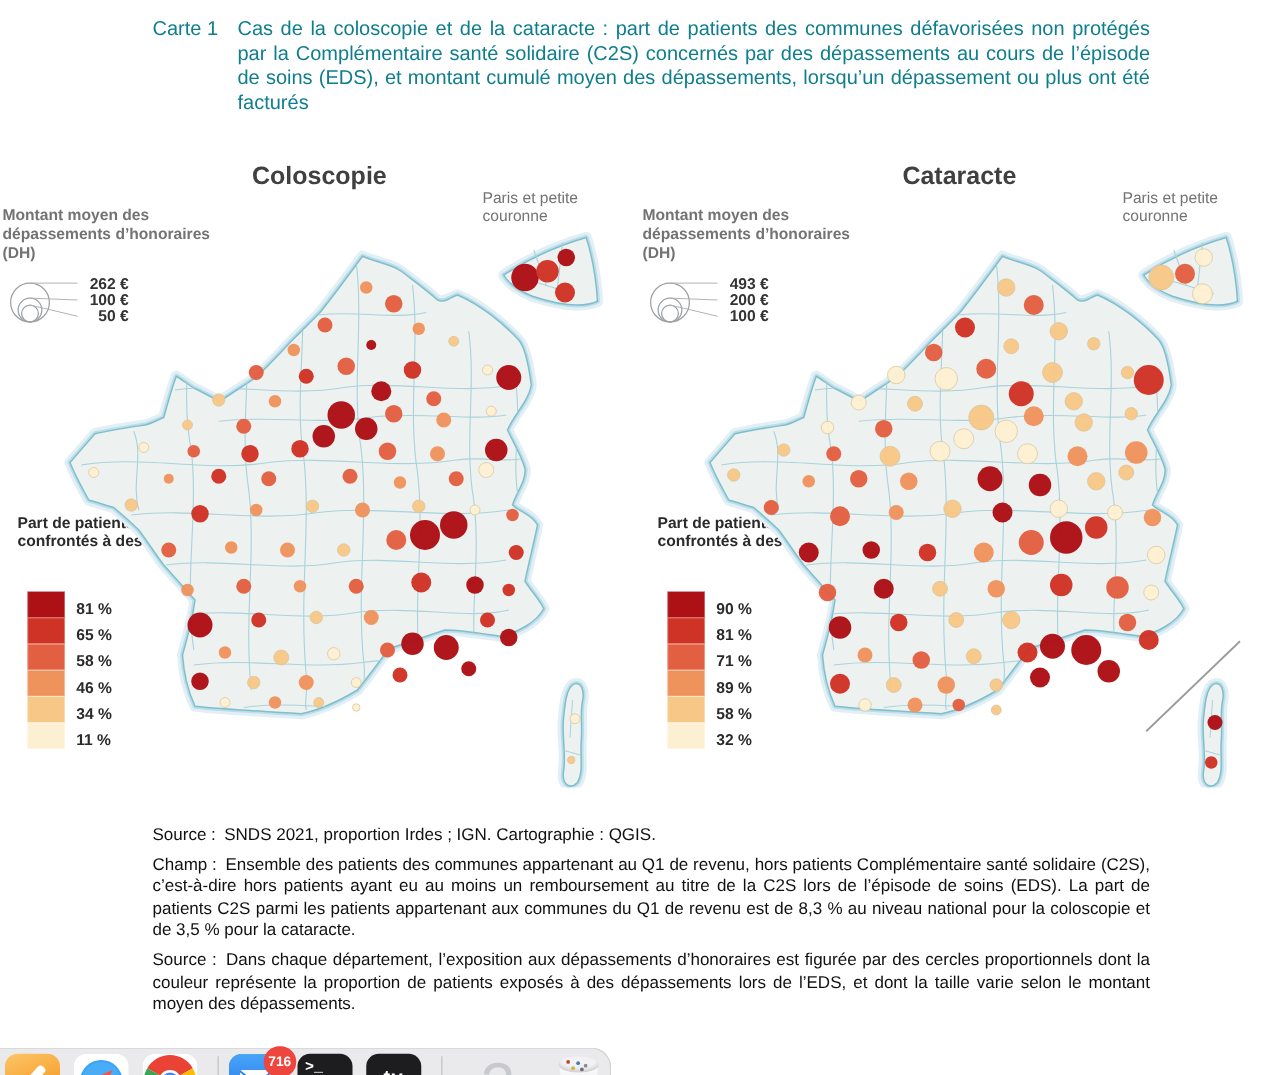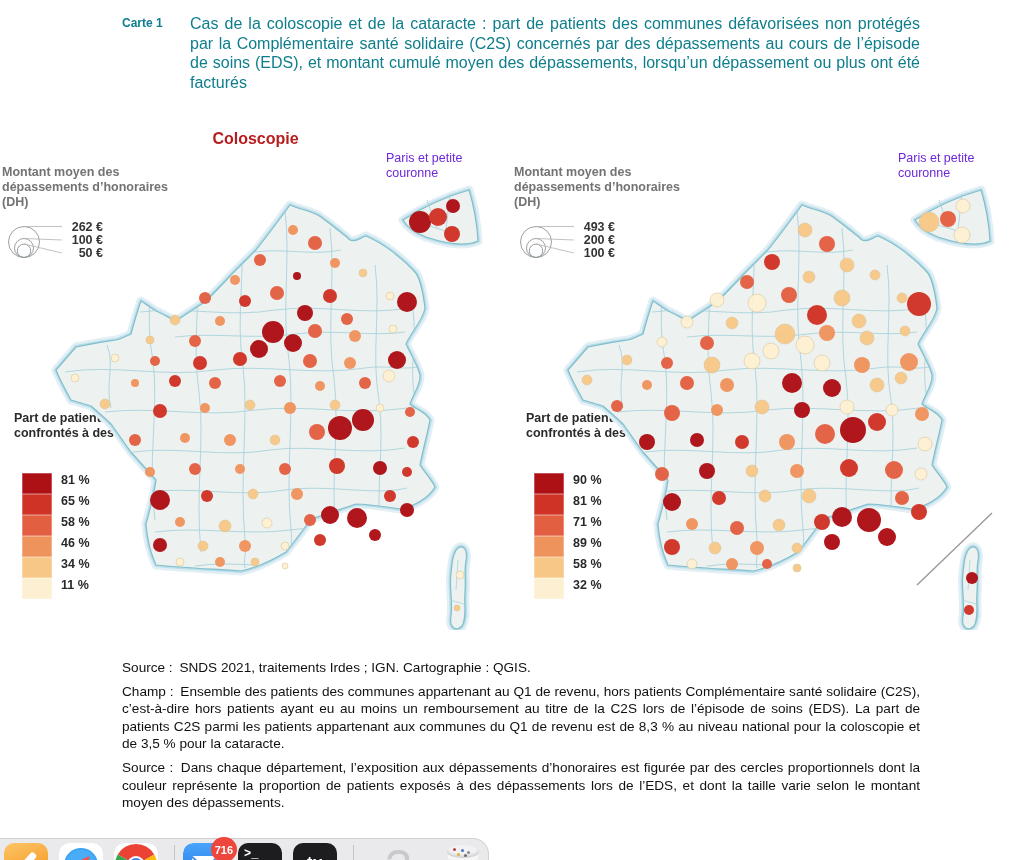--- a/index.html
+++ b/index.html
@@ -1,38 +1,38 @@
 <!DOCTYPE html>
 <html><head>
 <meta charset="utf-8">
 <style>
   html,body{margin:0;padding:0}
   body{width:1023px;height:860px;overflow:hidden;position:relative;background:#fff;
        font-family:"Liberation Sans",sans-serif;color:#111}
 
   
   .caption{position:absolute;left:122px;top:14px;width:798px;display:flex;color:#0e7e8c}
-  .cap-label{flex:0 0 68px;font-weight:bold;font-size:12px;line-height:19.5px}
+  .cap-label{flex:0 0 68px;font-weight:normal;font-size:16px;line-height:19.5px}
   .cap-text{flex:1;font-weight:normal;font-size:16px;line-height:19.5px;text-align:justify}
 
   
   .map-panel{position:absolute;top:125px;width:511px;height:530px}
   #panel-colo{left:0}
   #panel-cata{left:512px}
   .map-title{position:absolute;left:0;right:0;top:5px;text-align:center;
-             font-size:16px;font-weight:bold;color:#b91c1c}
+             font-size:20px;font-weight:bold;color:#404040}
   .inset-label{position:absolute;left:386px;top:26px;width:88px;
-               font-size:12.5px;line-height:15px;color:#6d28d9}
+               font-size:12.5px;line-height:15px;color:#737373}
   .size-legend{position:absolute;left:2px;top:40px;width:172px;
                font-size:12.5px;line-height:15px;font-weight:bold;color:#737373}
   .size-diagram{margin-top:3px;display:block}
   .ratio-legend{position:absolute;left:14px;top:286px;width:130px;
                 font-size:12.5px;line-height:15px;font-weight:bold;color:#2a2a2a}
   .ramp{position:absolute;left:22px;top:348px}
-  .ramp-row{display:flex;align-items:flex-start;height:21px}
+  .ramp-row{display:flex;align-items:flex-end;height:21px}
   .swatch{width:30px;height:21px;display:block;box-shadow:inset 0 0 0 .5px rgba(255,255,255,.55)}
   .ramp-label{margin-left:9px;font-size:12.5px;font-weight:bold;color:#2a2a2a;white-space:nowrap}
   svg.map{position:absolute;left:45px;top:55px}
 
   
   .notes{position:absolute;left:122px;top:659px;width:798px;font-size:13.6px;line-height:17.6px}
   .notes p{margin:0 0 6px 0;text-align:justify}
   .nlabel{font-weight:normal;padding-right:3px}
 
   
@@ -249,20 +249,21 @@
       <circle cx="135" cy="382" r="4" fill="#fdf0d2" fill-opacity="0.97" stroke="#d8c49e" stroke-width="0.6"></circle>
       <circle cx="175" cy="382" r="5" fill="#ef935d" fill-opacity="0.97"></circle>
       <circle cx="210" cy="382" r="4" fill="#f7c787" fill-opacity="0.97" stroke="#d8c49e" stroke-width="0.6"></circle>
       <circle cx="240" cy="386" r="3" fill="#fdf0d2" fill-opacity="0.97" stroke="#d8c49e" stroke-width="0.6"></circle>
       <circle cx="415" cy="395" r="4" fill="#fdf0d2" fill-opacity="0.97" stroke="#d8c49e" stroke-width="0.6"></circle>
       <circle cx="412" cy="428" r="3" fill="#f7c787" fill-opacity="0.97" stroke="#d8c49e" stroke-width="0.6"></circle>
     </svg>
 </div>
 
 <div class="map-panel" id="panel-cata">
+  <div class="map-title">Cataracte</div>
   <div class="inset-label">Paris et petite couronne</div>
 
   <div class="size-legend">
     <span>Montant moyen des dépassements d’honoraires (DH)</span>
     <svg class="size-diagram" width="150" height="52" viewBox="0 0 150 52">
       <g fill="none" stroke="#9aa0a4" stroke-width="1">
         <circle cx="22" cy="29" r="15.5"></circle>
           <circle cx="22" cy="35" r="9.5"></circle>
           <circle cx="22" cy="37.8" r="6.7"></circle>
       </g>
@@ -430,21 +431,21 @@
       <circle cx="175" cy="384" r="6" fill="#ef935d" fill-opacity="0.97"></circle>
       <circle cx="210" cy="384" r="5" fill="#e35f42" fill-opacity="0.97"></circle>
       <circle cx="240" cy="388" r="4" fill="#f7c787" fill-opacity="0.97" stroke="#d8c49e" stroke-width="0.6"></circle>
       <circle cx="415" cy="398" r="6" fill="#ad1015" fill-opacity="0.97"></circle>
       <circle cx="412" cy="430" r="5" fill="#cf3325" fill-opacity="0.97"></circle>
       <line x1="435" y1="333" x2="360" y2="405" stroke="#9a9a9a" stroke-width="1.4"></line>
     </svg>
 </div>
 
 <div class="notes">
-  <p><span class="nlabel">Source :</span> <span>SNDS 2021, traitements Irdes ; IGN. Cartographie : QGIS.</span></p>
+  <p><span class="nlabel">Source :</span> <span>SNDS 2021, proportion Irdes ; IGN. Cartographie : QGIS.</span></p>
   <p><span class="nlabel">Champ :</span> <span>Ensemble des patients des communes appartenant au Q1 de revenu, hors patients Complémentaire santé solidaire (C2S), c’est-à-dire hors patients ayant eu au moins un remboursement au titre de la C2S lors de l’épisode de soins (EDS). La part de patients C2S parmi les patients appartenant aux communes du Q1 de revenu est de 8,3 % au niveau national pour la coloscopie et de 3,5 % pour la cataracte.</span></p>
   <p><span class="nlabel">Source :</span> <span>Dans chaque département, l’exposition aux dépassements d’honoraires est figurée par des cercles proportionnels dont la couleur représente la proportion de patients exposés à des dépassements lors de l’EDS, et dont la taille varie selon le montant moyen des dépassements.</span></p>
 </div>
 
 <div class="dock" id="dock">
     <div class="dock-item">
       <div class="app pages-bg">
         <div class="pen"></div>
       </div>
     </div>

